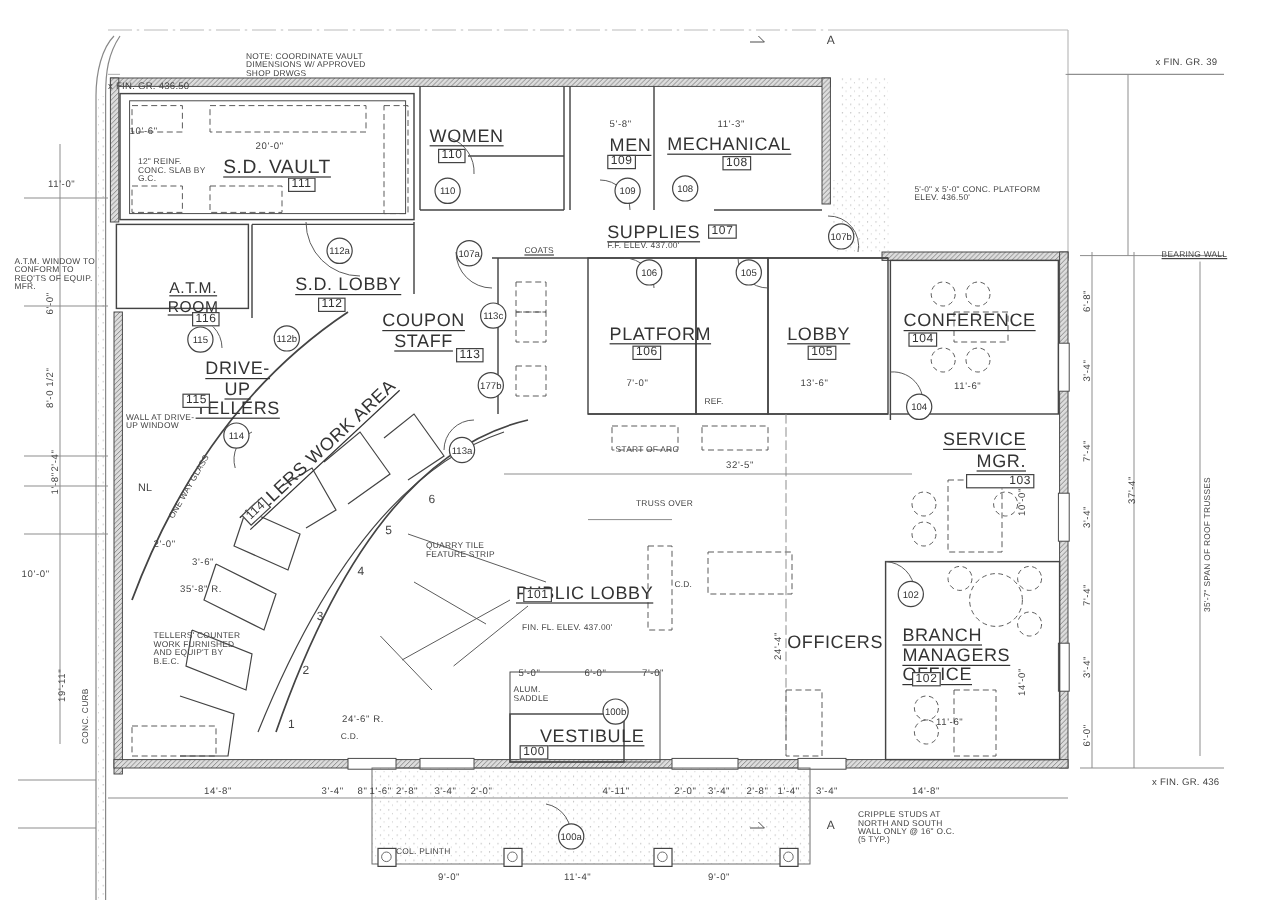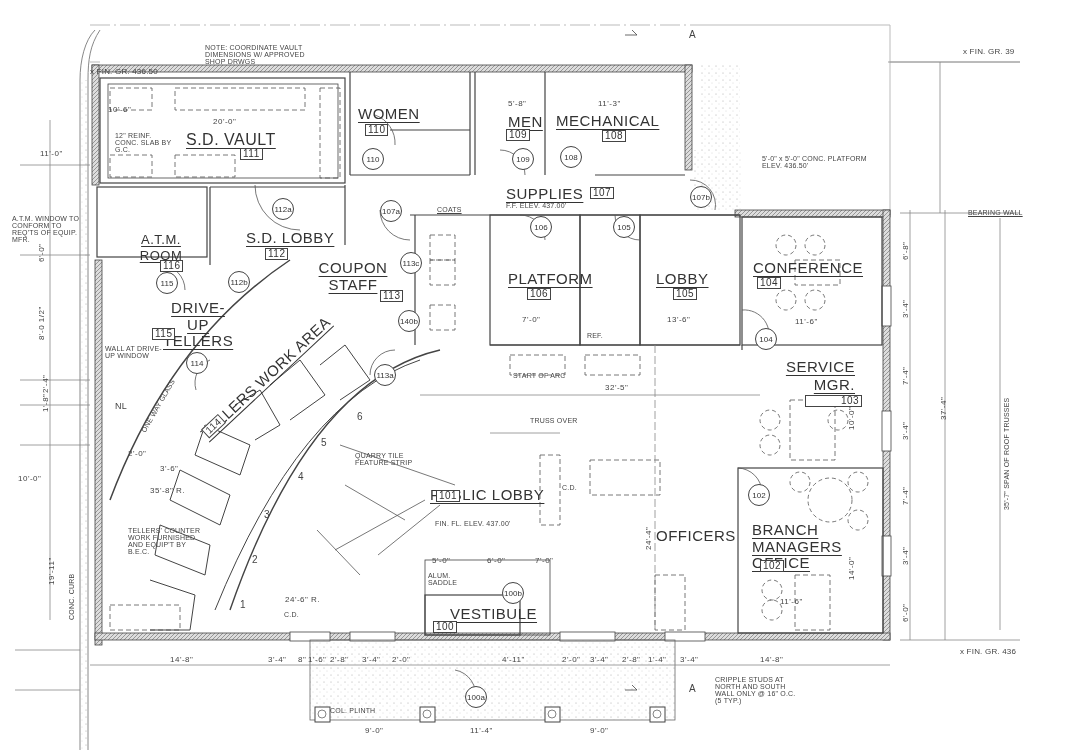--- a/index.html
+++ b/index.html
@@ -286,21 +286,21 @@
 <div class="lbl num" style="left:433px;top:621px;">100</div>
 
 <div class="circ" style="left:362px;top:148px;">110</div>
 <div class="circ" style="left:512px;top:148px;">109</div>
 <div class="circ" style="left:560px;top:146px;">108</div>
 <div class="circ" style="left:380px;top:200px;">107a</div>
 <div class="circ" style="left:690px;top:186px;">107b</div>
 <div class="circ" style="left:272px;top:198px;">112a</div>
 <div class="circ" style="left:228px;top:271px;">112b</div>
 <div class="circ" style="left:374px;top:364px;">113a</div>
-<div class="circ" style="left:398px;top:310px;">140b</div>
+<div class="circ" style="left:398px;top:310px;">177b</div>
 <div class="circ" style="left:400px;top:252px;">113c</div>
 <div class="circ" style="left:186px;top:352px;">114</div>
 <div class="circ" style="left:156px;top:272px;">115</div>
 <div class="circ" style="left:530px;top:216px;">106</div>
 <div class="circ" style="left:613px;top:216px;">105</div>
 <div class="circ" style="left:755px;top:328px;">104</div>
 <div class="circ" style="left:748px;top:484px;">102</div>
 <div class="circ" style="left:465px;top:686px;">100a</div>
 <div class="circ" style="left:502px;top:582px;">100b</div>
 

